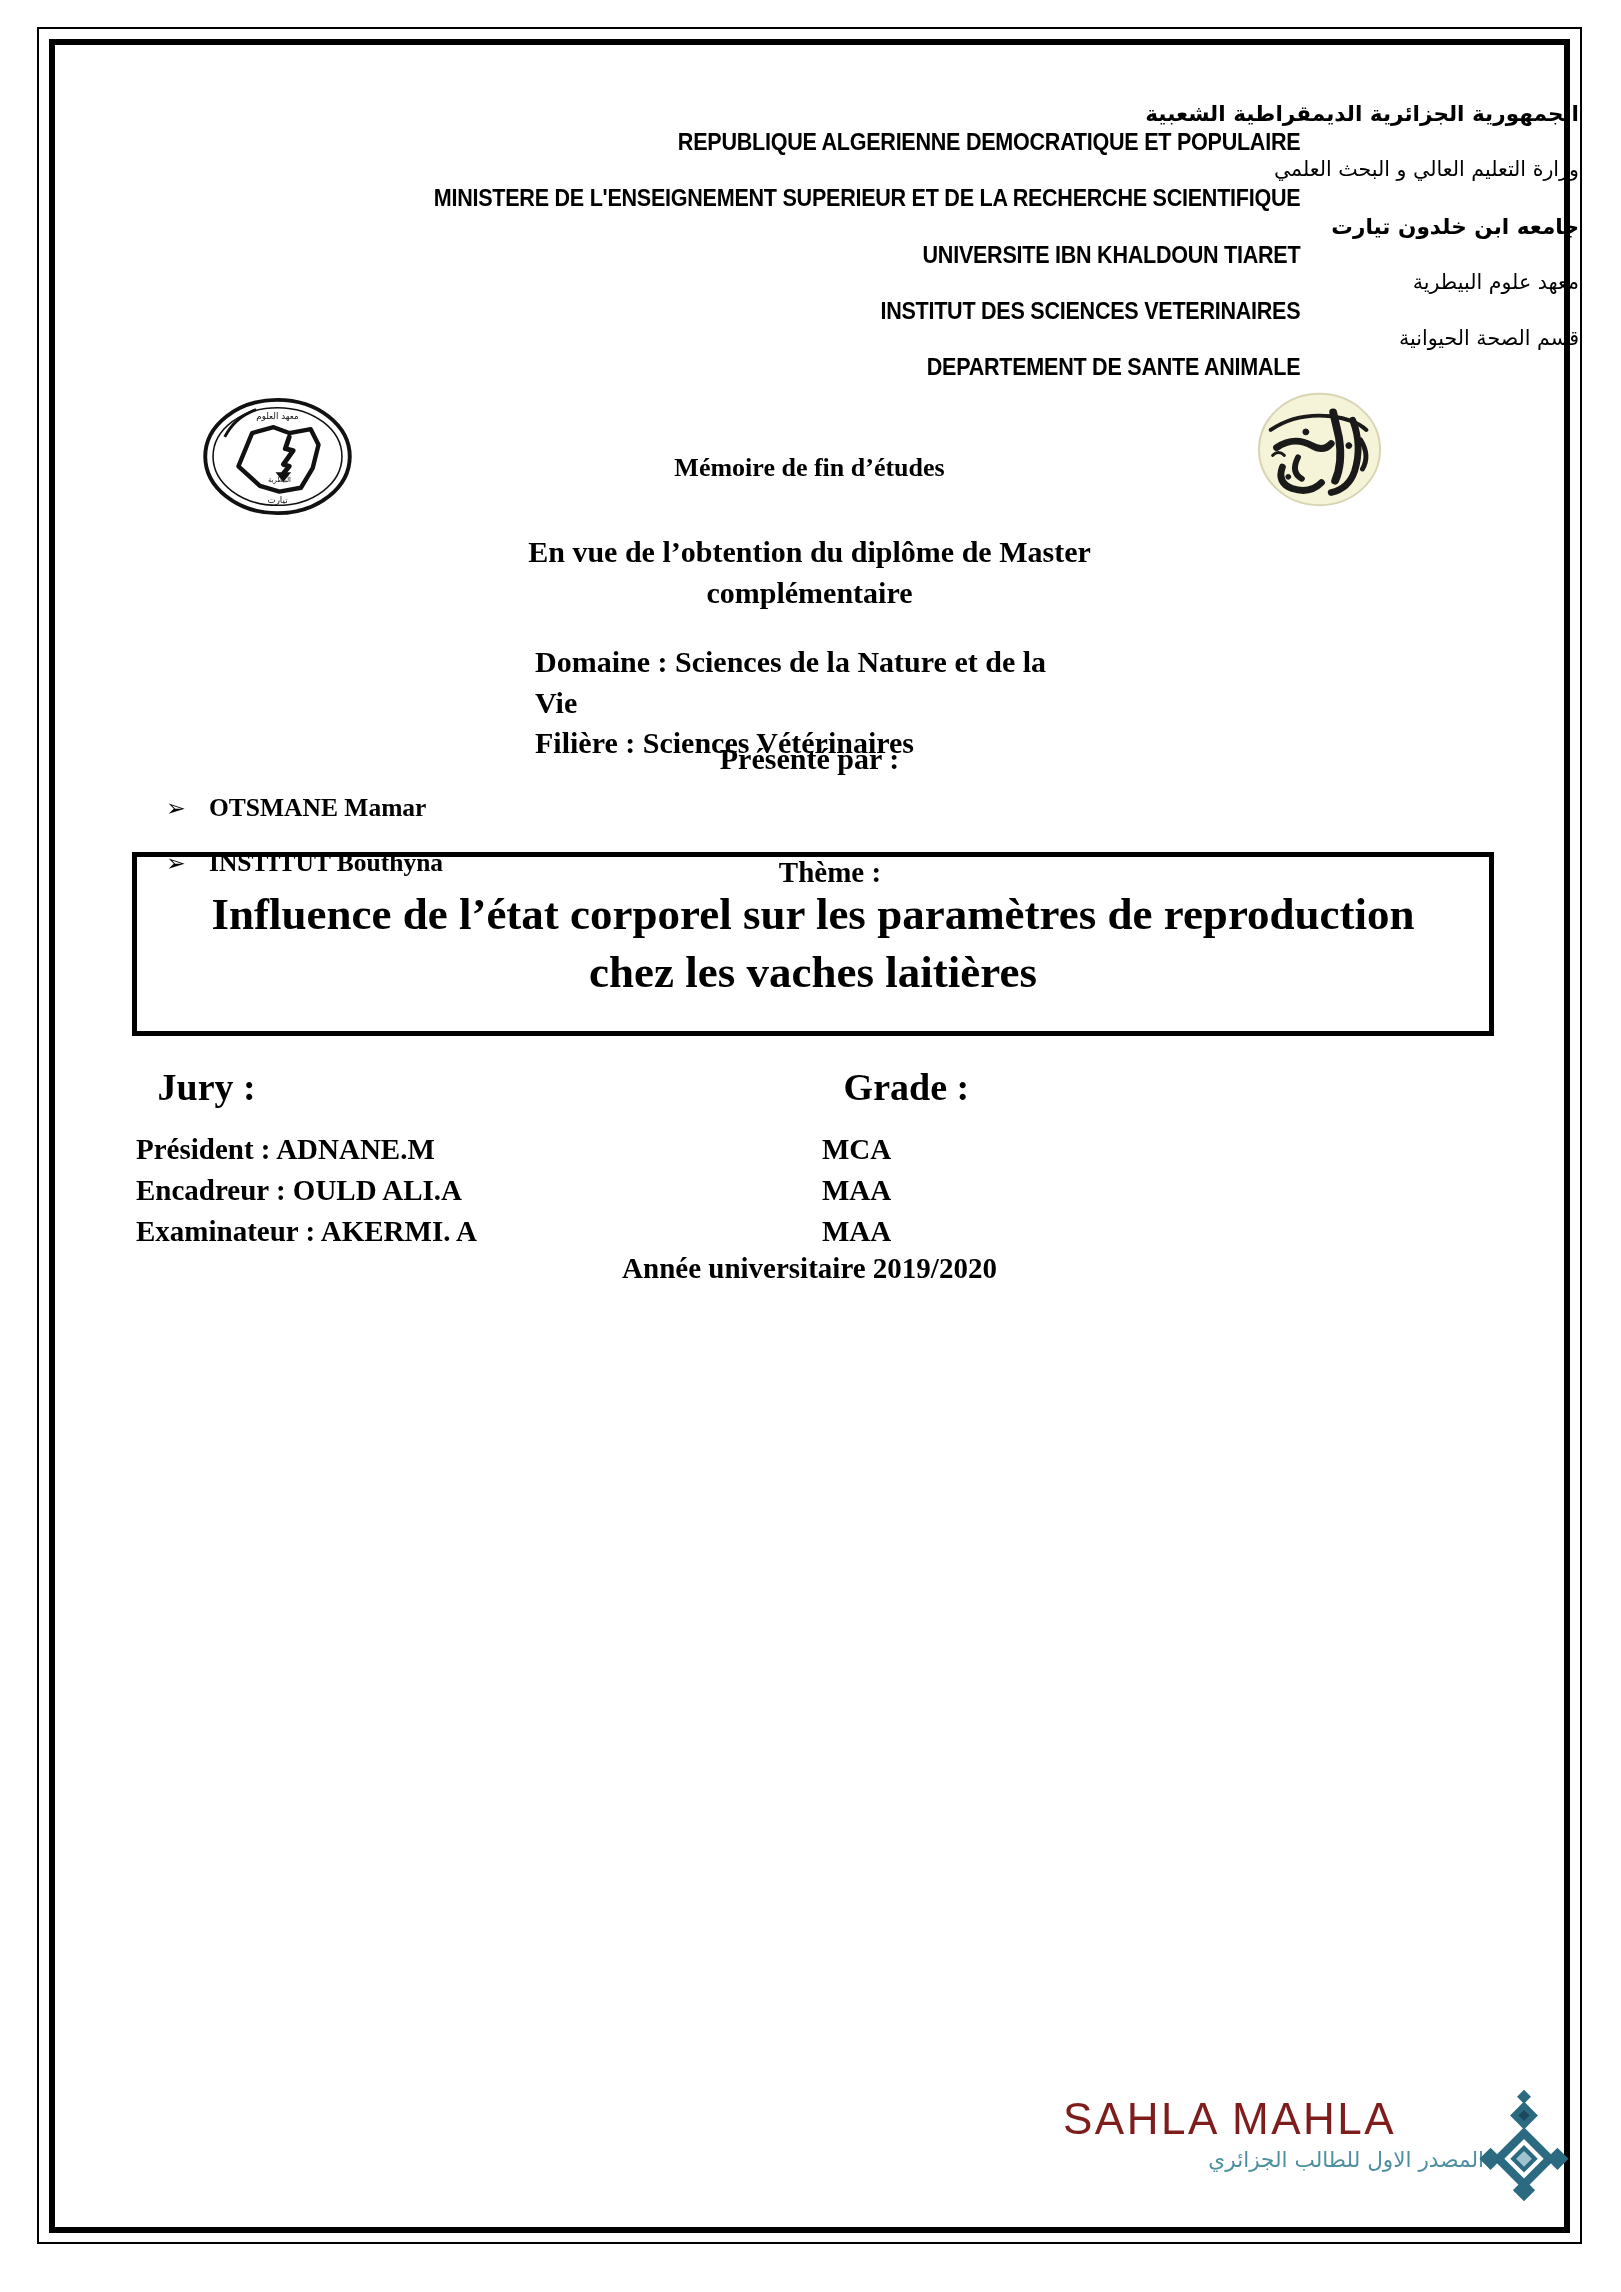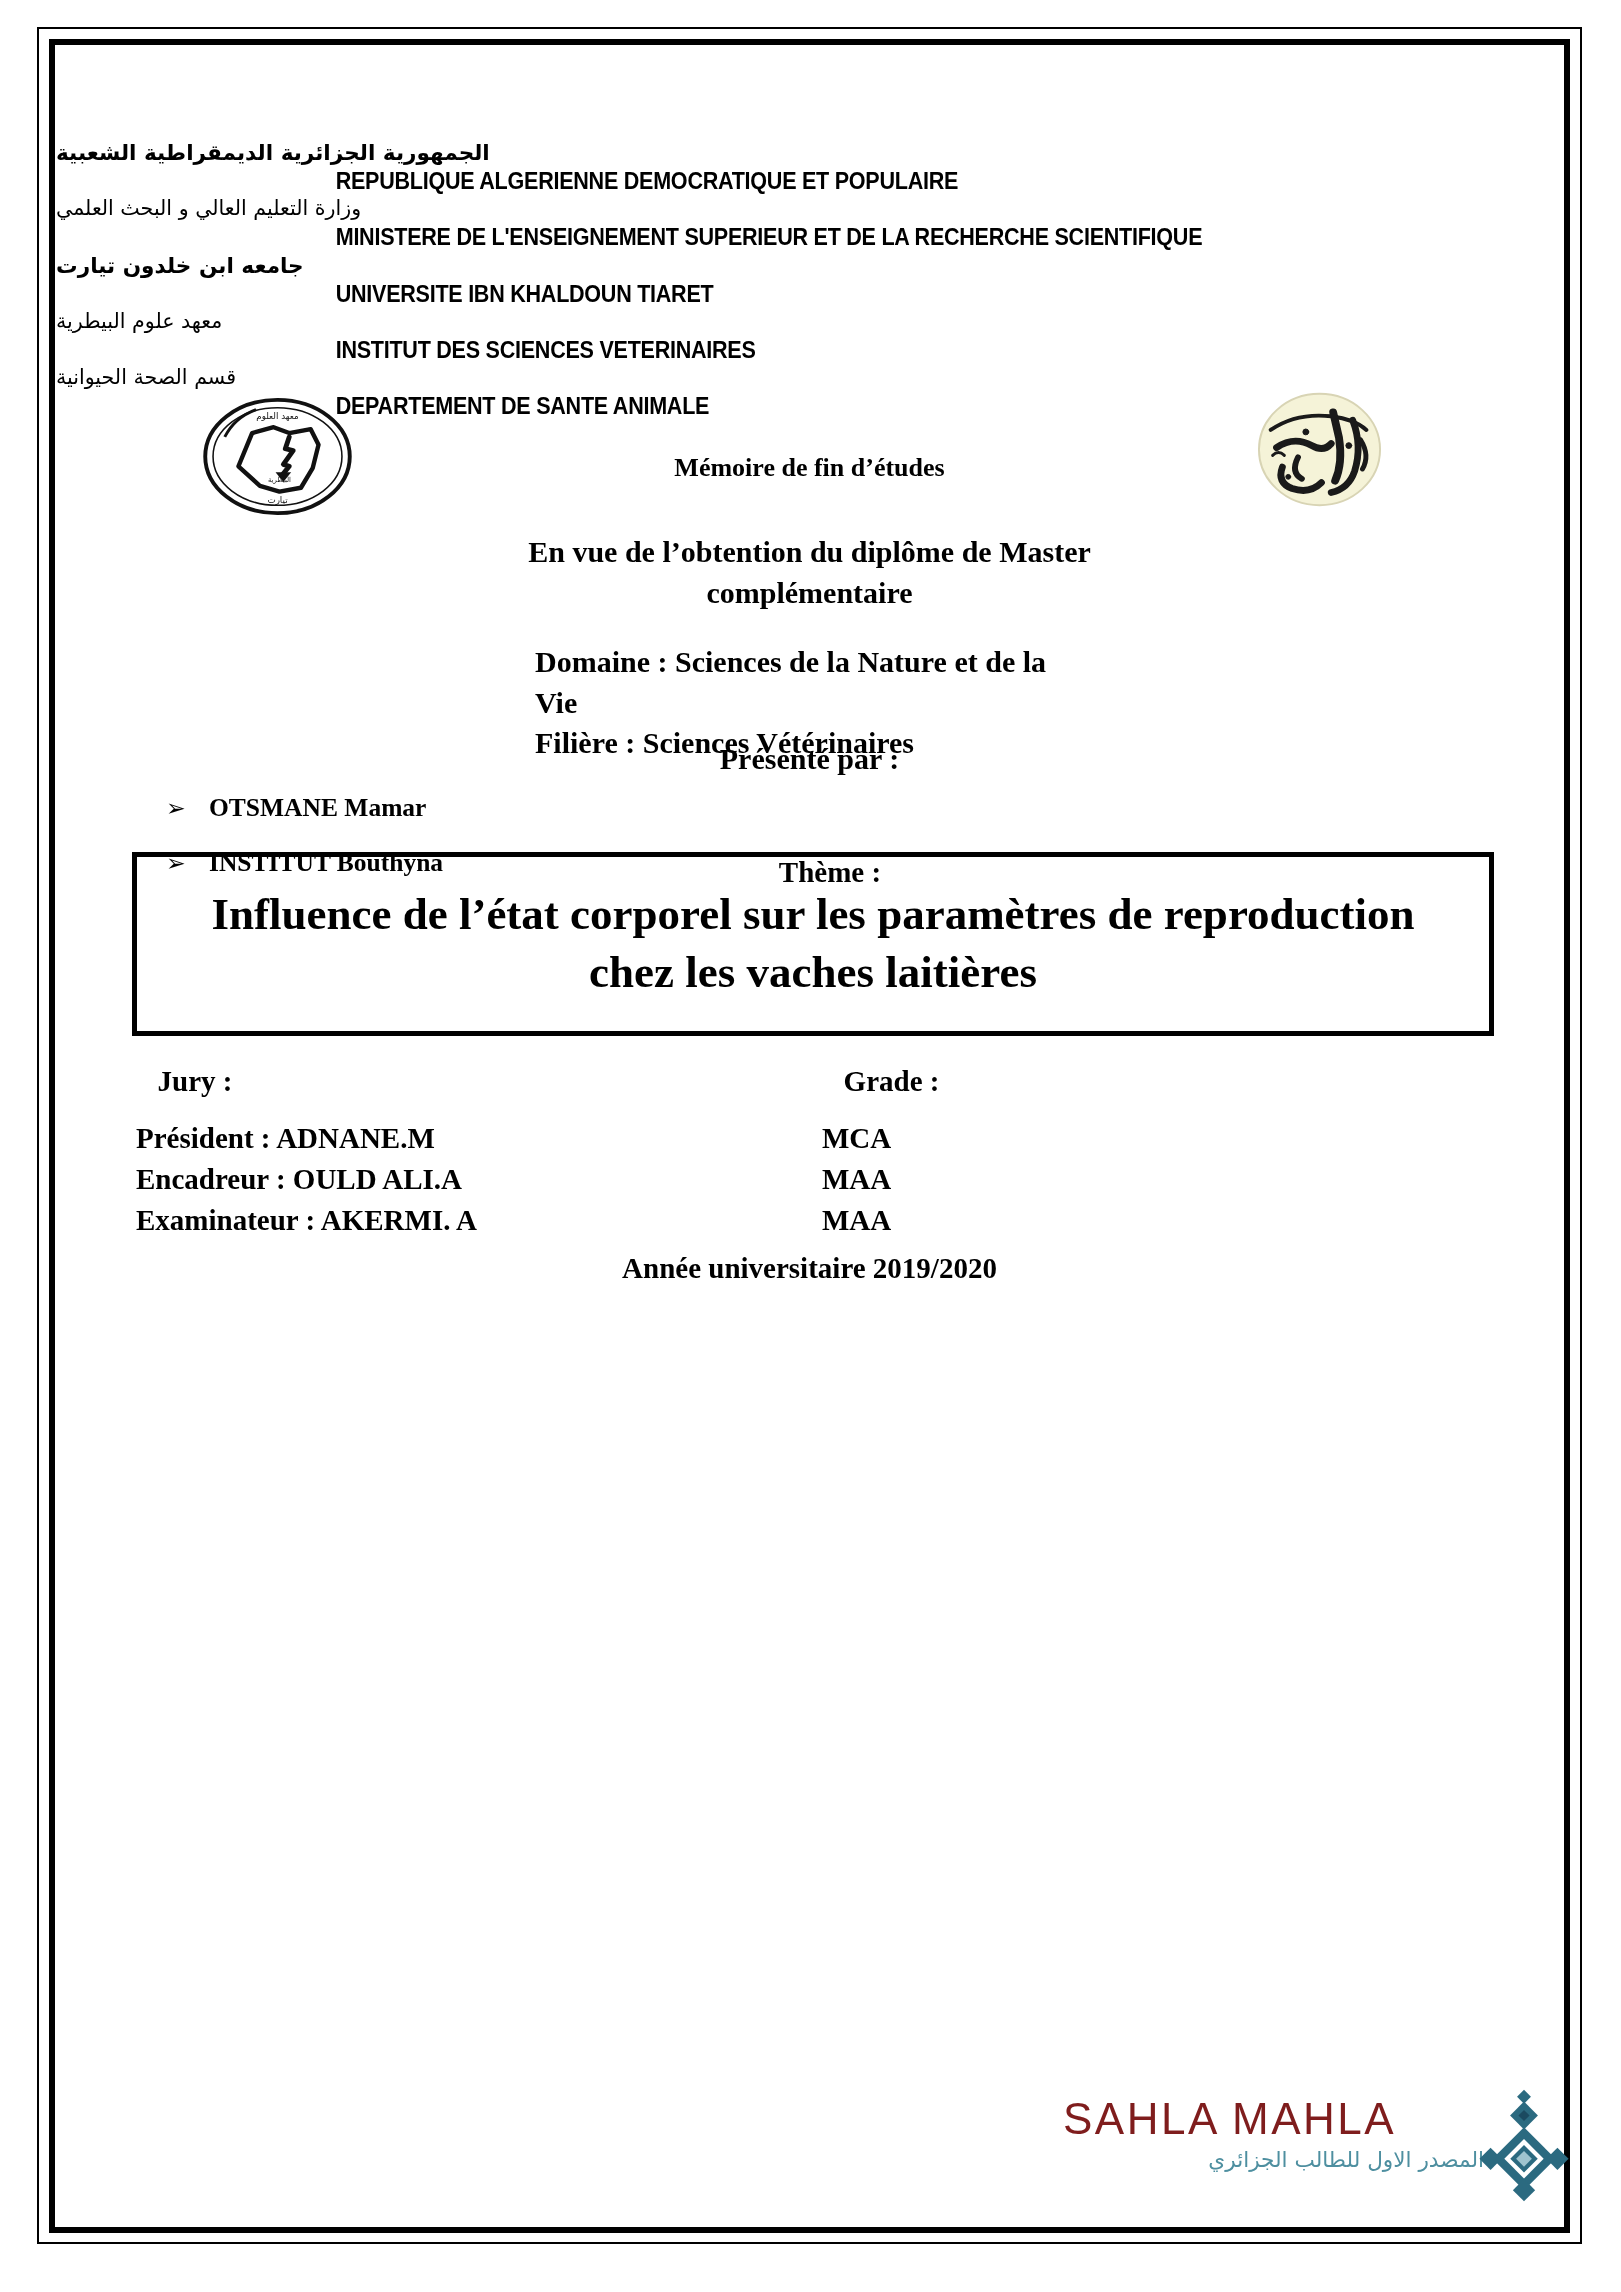--- a/index.html
+++ b/index.html
@@ -44,25 +44,24 @@
     position: absolute;
     left: 56px;
     top: 46px;
     width: 1507px;
     height: 2180px;
   }
 
   
   .header {
     position: absolute;
-    left: 0;
+    left: 16px;
     top: 54px;
     width: 100%;
-    text-align: left;
-    margin-top: 39px;
+    text-align: right;
   }
   .ar {
     font-family: "DejaVu Sans", "Liberation Sans", sans-serif;
     font-weight: bold;
     font-size: 21.6px;
     line-height: 1.26;
     direction: rtl;
     margin: 0;
   }
   .ar.light {
@@ -170,21 +169,21 @@
 
   
   .jury {
     position: absolute;
     left: 80px;
     top: 1019px;
     width: 1264px;
   }
   .jury-head {
     display: flex;
-    font-size: 29px;
+    font-size: 38px;
     font-weight: bold;
     margin-bottom: 19.6px;
   }
   .jury-head .c1 { width: 686px; padding-left: 21.6px; }
   .jury-row {
     display: flex;
     font-size: 29px;
     font-weight: bold;
     line-height: 1.42;
   }

